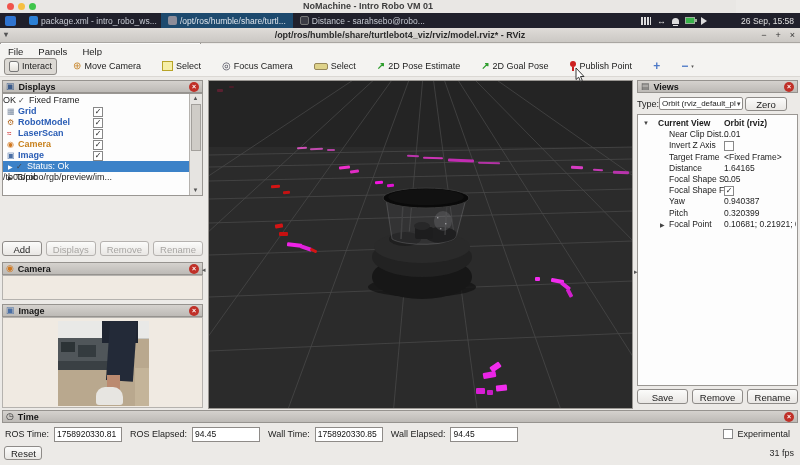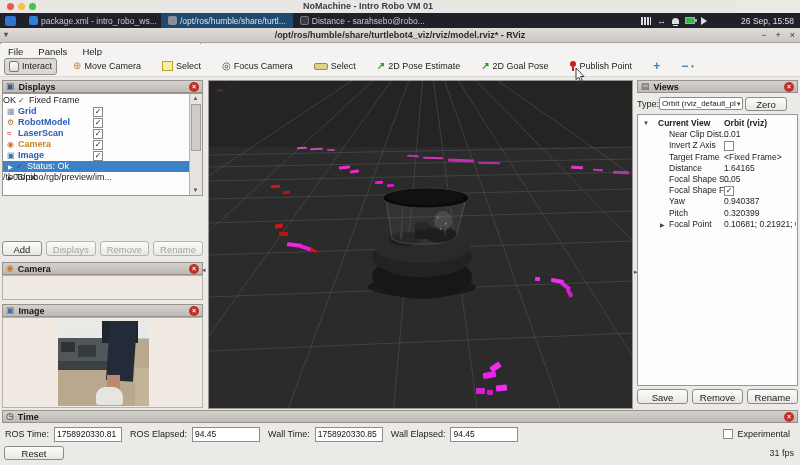--- a/index.html
+++ b/index.html
@@ -126,21 +126,21 @@
   .v-btns .btn{flex:1;height:15px;line-height:13px;}
   
   .t-hdr{top:382px;left:2px;width:796px;}
   .t-fields{position:absolute;top:397px;left:2px;width:796px;height:18px;display:flex;align-items:center;gap:5px;
     font-size:9px;color:#1c1c1c;}
   .t-fields label{margin-left:3px;white-space:nowrap;}
   .t-input{width:62px;height:13px;border:1px solid #8e8b88;background:#fff;font-size:8.5px;padding:0 2px;
     font-family:inherit;color:#111;}
   .t-exp{margin-left:auto;display:flex;align-items:center;gap:4px;padding-right:8px;}
   .t-exp .cbx{width:8px;height:8px;border:1px solid #888;background:#fff;}
-  .t-reset{position:absolute;top:418px;left:4px;width:60px;height:14px;line-height:12px;}
+  .t-reset{position:absolute;top:418px;left:4px;width:38px;height:14px;line-height:12px;}
   .fps{position:absolute;top:420px;right:6px;font-size:9px;color:#2b2b2b;}
   
   .cursor{position:absolute;left:575px;top:68px;z-index:99;}
 </style>
 </head>
 <body>
 
 <div class="screen">
 
   <div class="nm-bar">

